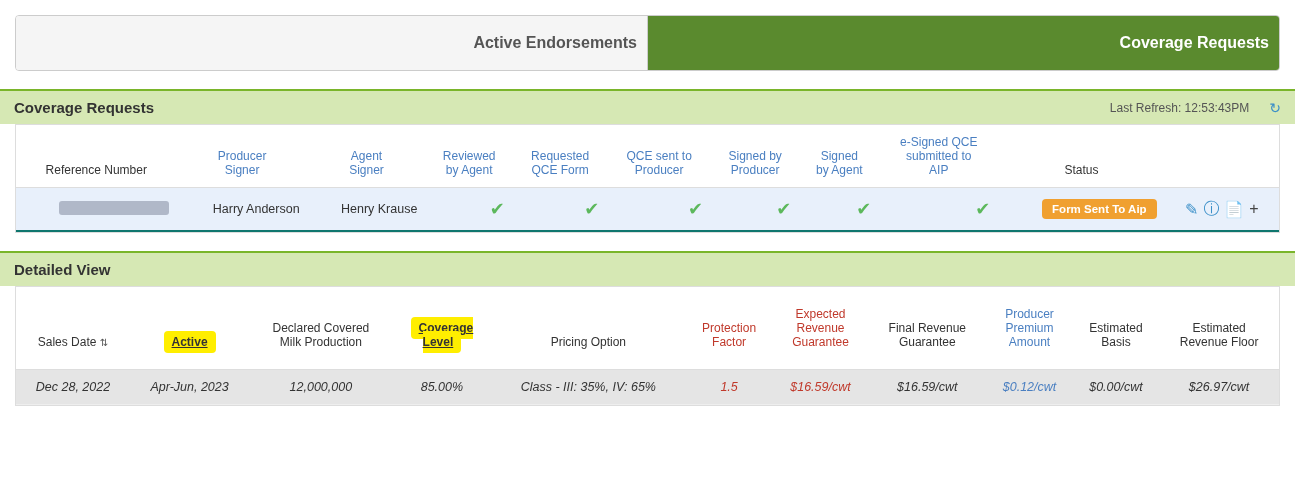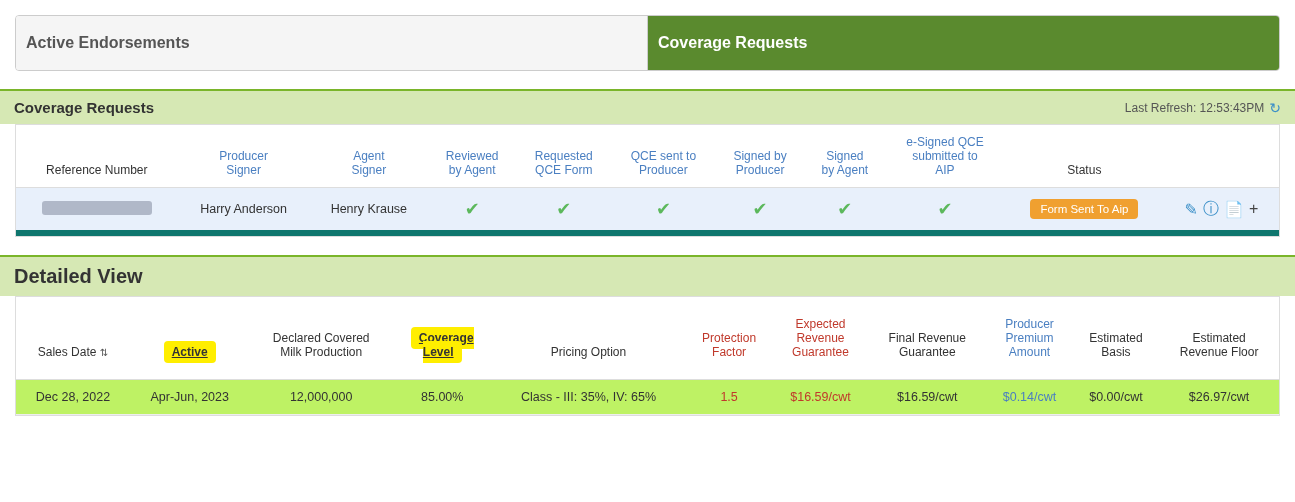--- a/index.html
+++ b/index.html
@@ -14,21 +14,21 @@
     
     .tab-bar {
       display: flex;
       border: 1px solid #ccc;
       border-radius: 4px;
       overflow: hidden;
       margin: 15px 15px 0 15px;
     }
     .tab-item {
       flex: 1;
-      text-align: left;
+      text-align: right;
       padding: 18px 10px;
       font-size: 16px;
       font-weight: bold;
       cursor: pointer;
       background: #f5f5f5;
       color: #555;
       border-right: 1px solid #ccc;
     }
     .tab-item:last-child { border-right: none; }
     .tab-item.active {
@@ -48,21 +48,21 @@
       justify-content: space-between;
       border-top: 2px solid #7ab52a;
       margin-top: 18px;
     }
     .section-header .refresh-info {
       font-size: 12px;
       color: #555;
       font-weight: normal;
       display: flex;
       align-items: center;
-      gap: 5px;
+      gap: 20px;
     }
     .refresh-icon {
       color: #3a8fc8;
       font-size: 14px;
     }
 
     
     .coverage-table-container {
       margin: 0 15px;
       border: 1px solid #ddd;
@@ -84,35 +84,35 @@
       vertical-align: bottom;
     }
     .coverage-table thead th.dark {
       color: #333;
     }
     .coverage-table tbody tr {
       background: #e8f0fb;
     }
     .coverage-table tbody td {
       padding: 10px 8px;
-      text-align: center;
+      text-align: right;
       font-size: 12.5px;
-      border-bottom: 6px solid #0f766e;
+      border-bottom: 2px solid #0f766e;
     }
     .check-icon {
       color: #5cb85c;
       font-size: 18px;
     }
     .badge-orange {
       background: #f0a030;
       color: #fff;
       padding: 4px 10px;
       border-radius: 4px;
       font-size: 11.5px;
-      font-weight: normal;
+      font-weight: bold;
       white-space: nowrap;
     }
     .action-icons {
       display: flex;
       gap: 5px;
       justify-content: center;
       align-items: center;
     }
     .action-icon {
       color: #666;
@@ -126,21 +126,21 @@
       border-radius: 3px;
       display: inline-block;
       width: 110px;
       height: 14px;
     }
 
     
     .detailed-header {
       background: #d6e8b4;
       padding: 8px 14px;
-      font-size: 20px;
+      font-size: 15px;
       font-weight: bold;
       color: #333;
       border-top: 2px solid #7ab52a;
       margin-top: 18px;
     }
     .detailed-table-container {
       margin: 0 15px;
       border: 1px solid #ddd;
     }
     .detailed-table {
@@ -153,21 +153,22 @@
     .detailed-table thead th {
       padding: 20px 6px;
       text-align: center;
       font-size: 12px;
       font-weight: normal;
       color: #4a7fc1;
       border-bottom: 1px solid #ddd;
       vertical-align: bottom;
     }
     .detailed-table tbody tr {
-      background: #bef264;
+      background: #e5e5e5;
+      font-style: italic;
     }
     .detailed-table tbody td {
       padding: 10px 6px;
       text-align: center;
       font-size: 12.5px;
       border-bottom: 1px solid #eee;
     }
     .badge-yellow {
       background: #ffee00;
       color: #333;
@@ -266,19 +267,19 @@
     <tbody>
       <tr>
         <td>Dec 28, 2022</td>
         <td>Apr-Jun, 2023</td>
         <td>12,000,000</td>
         <td>85.00%</td>
         <td>Class - III: 35%, IV: 65%</td>
         <td style="color:#c0392b">1.5</td>
         <td style="color:#c0392b">$16.59/cwt</td>
         <td>$16.59/cwt</td>
-        <td style="color:#4a7fc1">$0.14/cwt</td>
+        <td style="color:#4a7fc1">$0.12/cwt</td>
         <td>$0.00/cwt</td>
         <td>$26.97/cwt</td>
       </tr>
     </tbody>
   </table>
 </div>
 
 </body></html>

